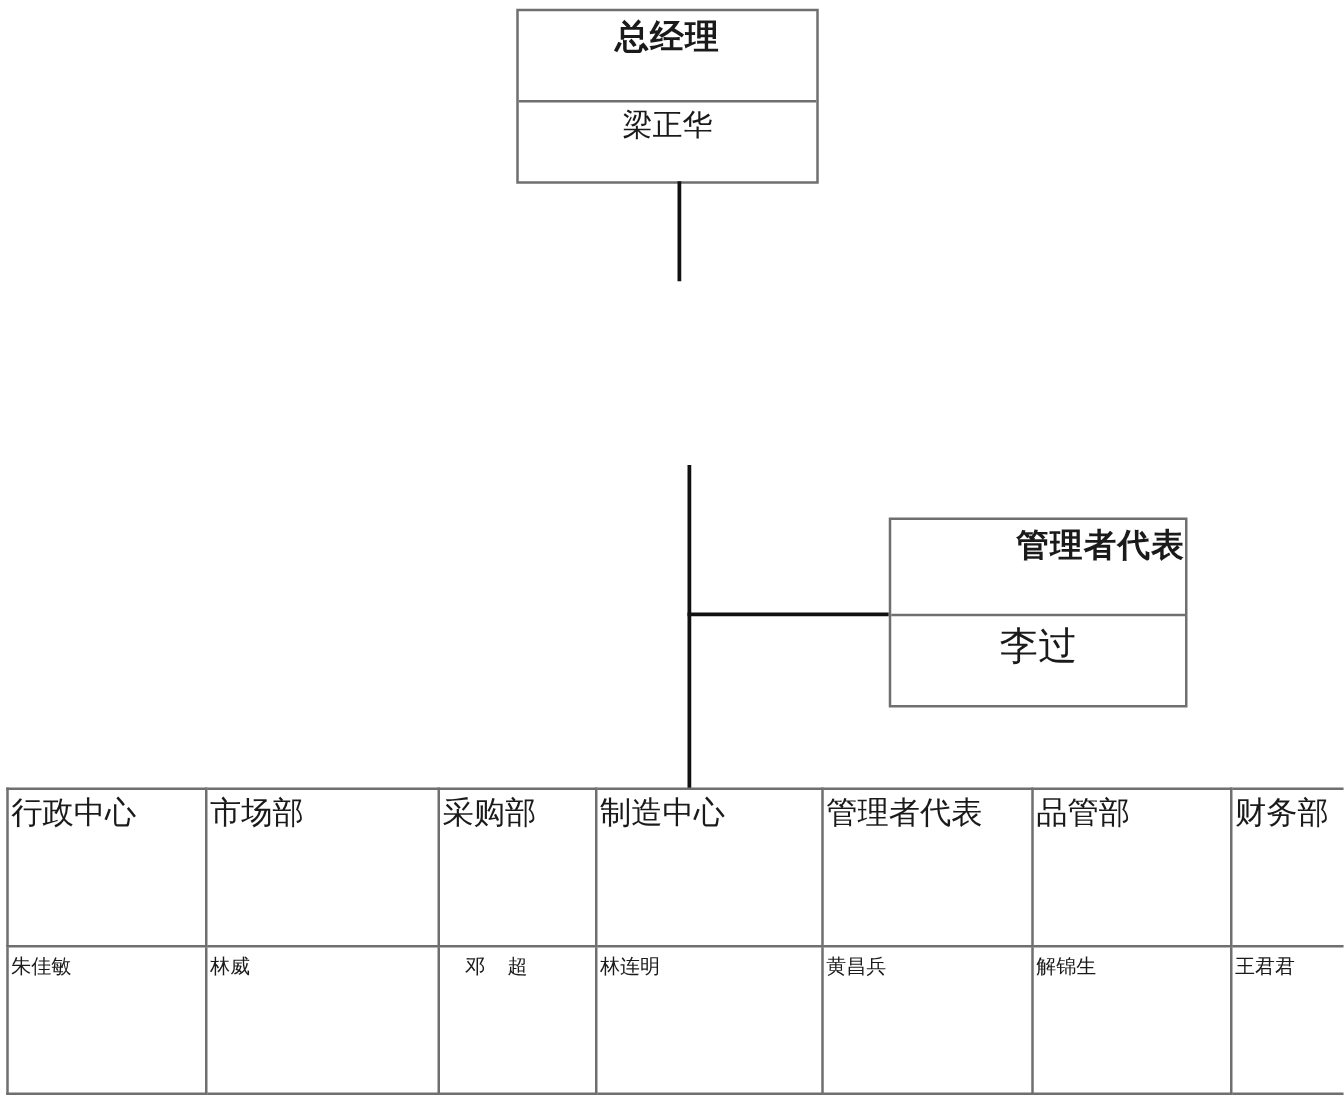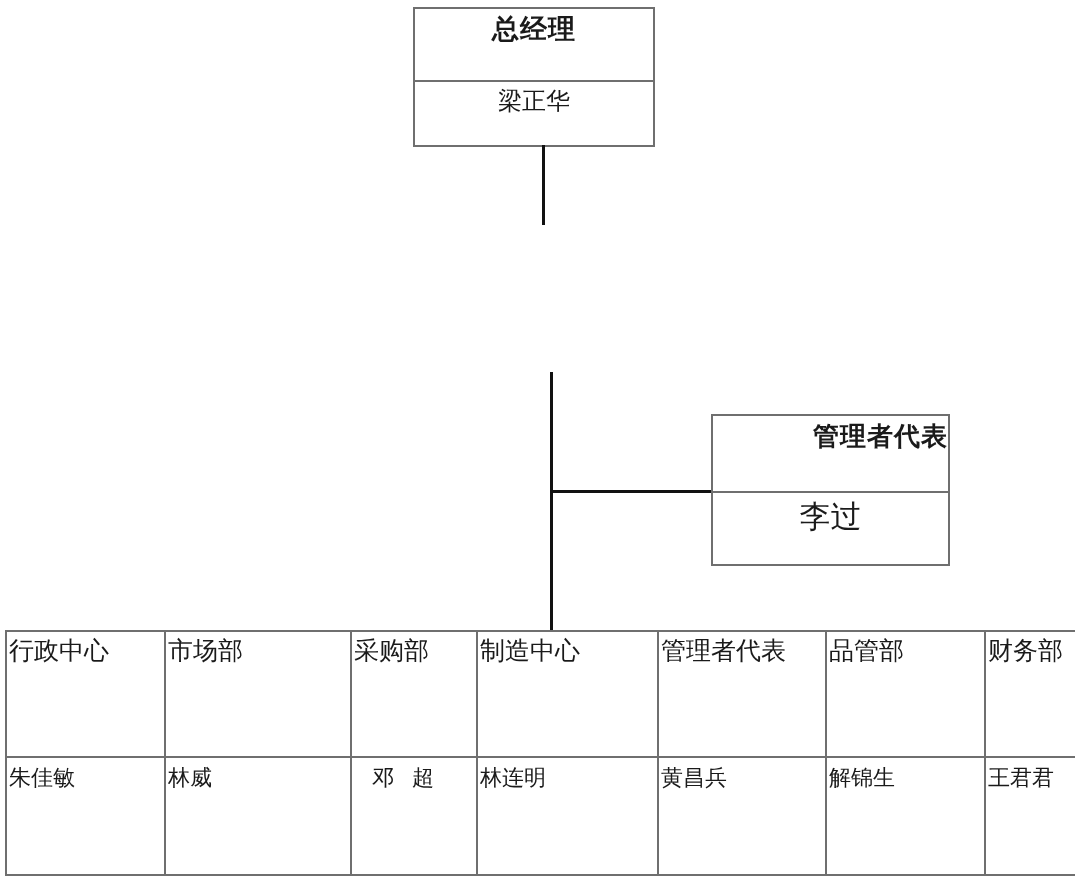--- a/index.html
+++ b/index.html
@@ -135,21 +135,21 @@
     overflow: hidden;
   }
   #dept-table tr.dept-row td {
     height: 118px;
     font-size: 25px;
     font-weight: normal;
     line-height: 1.05;
   }
   #dept-table tr.name-row td {
     height: 108px;
-    font-size: 22px;
+    font-size: 16px;
     font-weight: normal;
     line-height: 1.05;
     padding-top: 8px;
     margin-top: 11px;
   }
   
   #dept-table td.spaced-name {
     letter-spacing: 18px;
     text-indent: 18px;
   }

